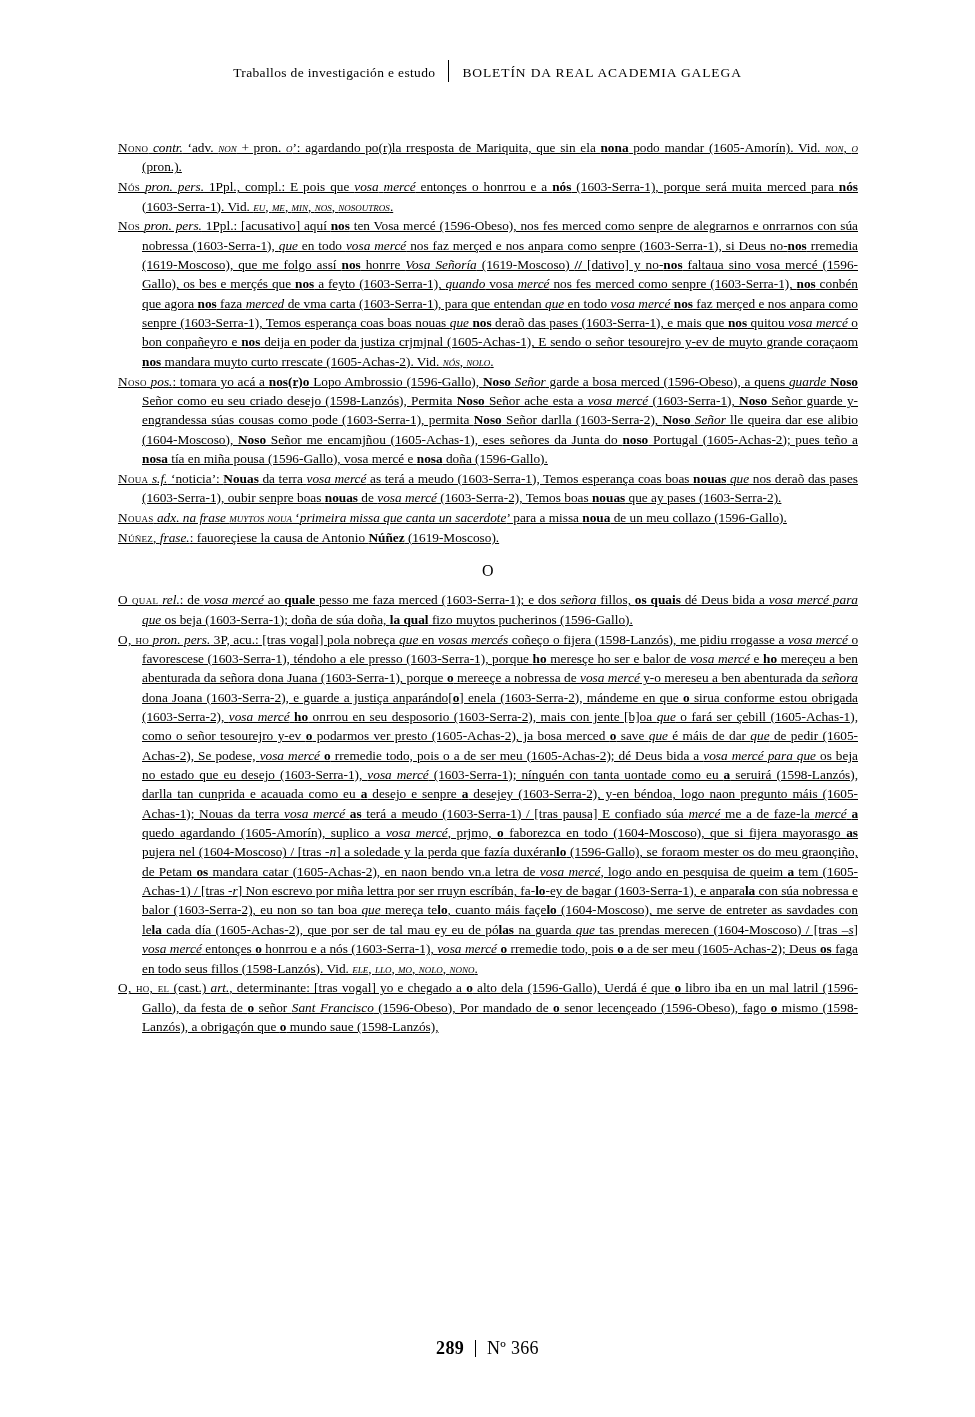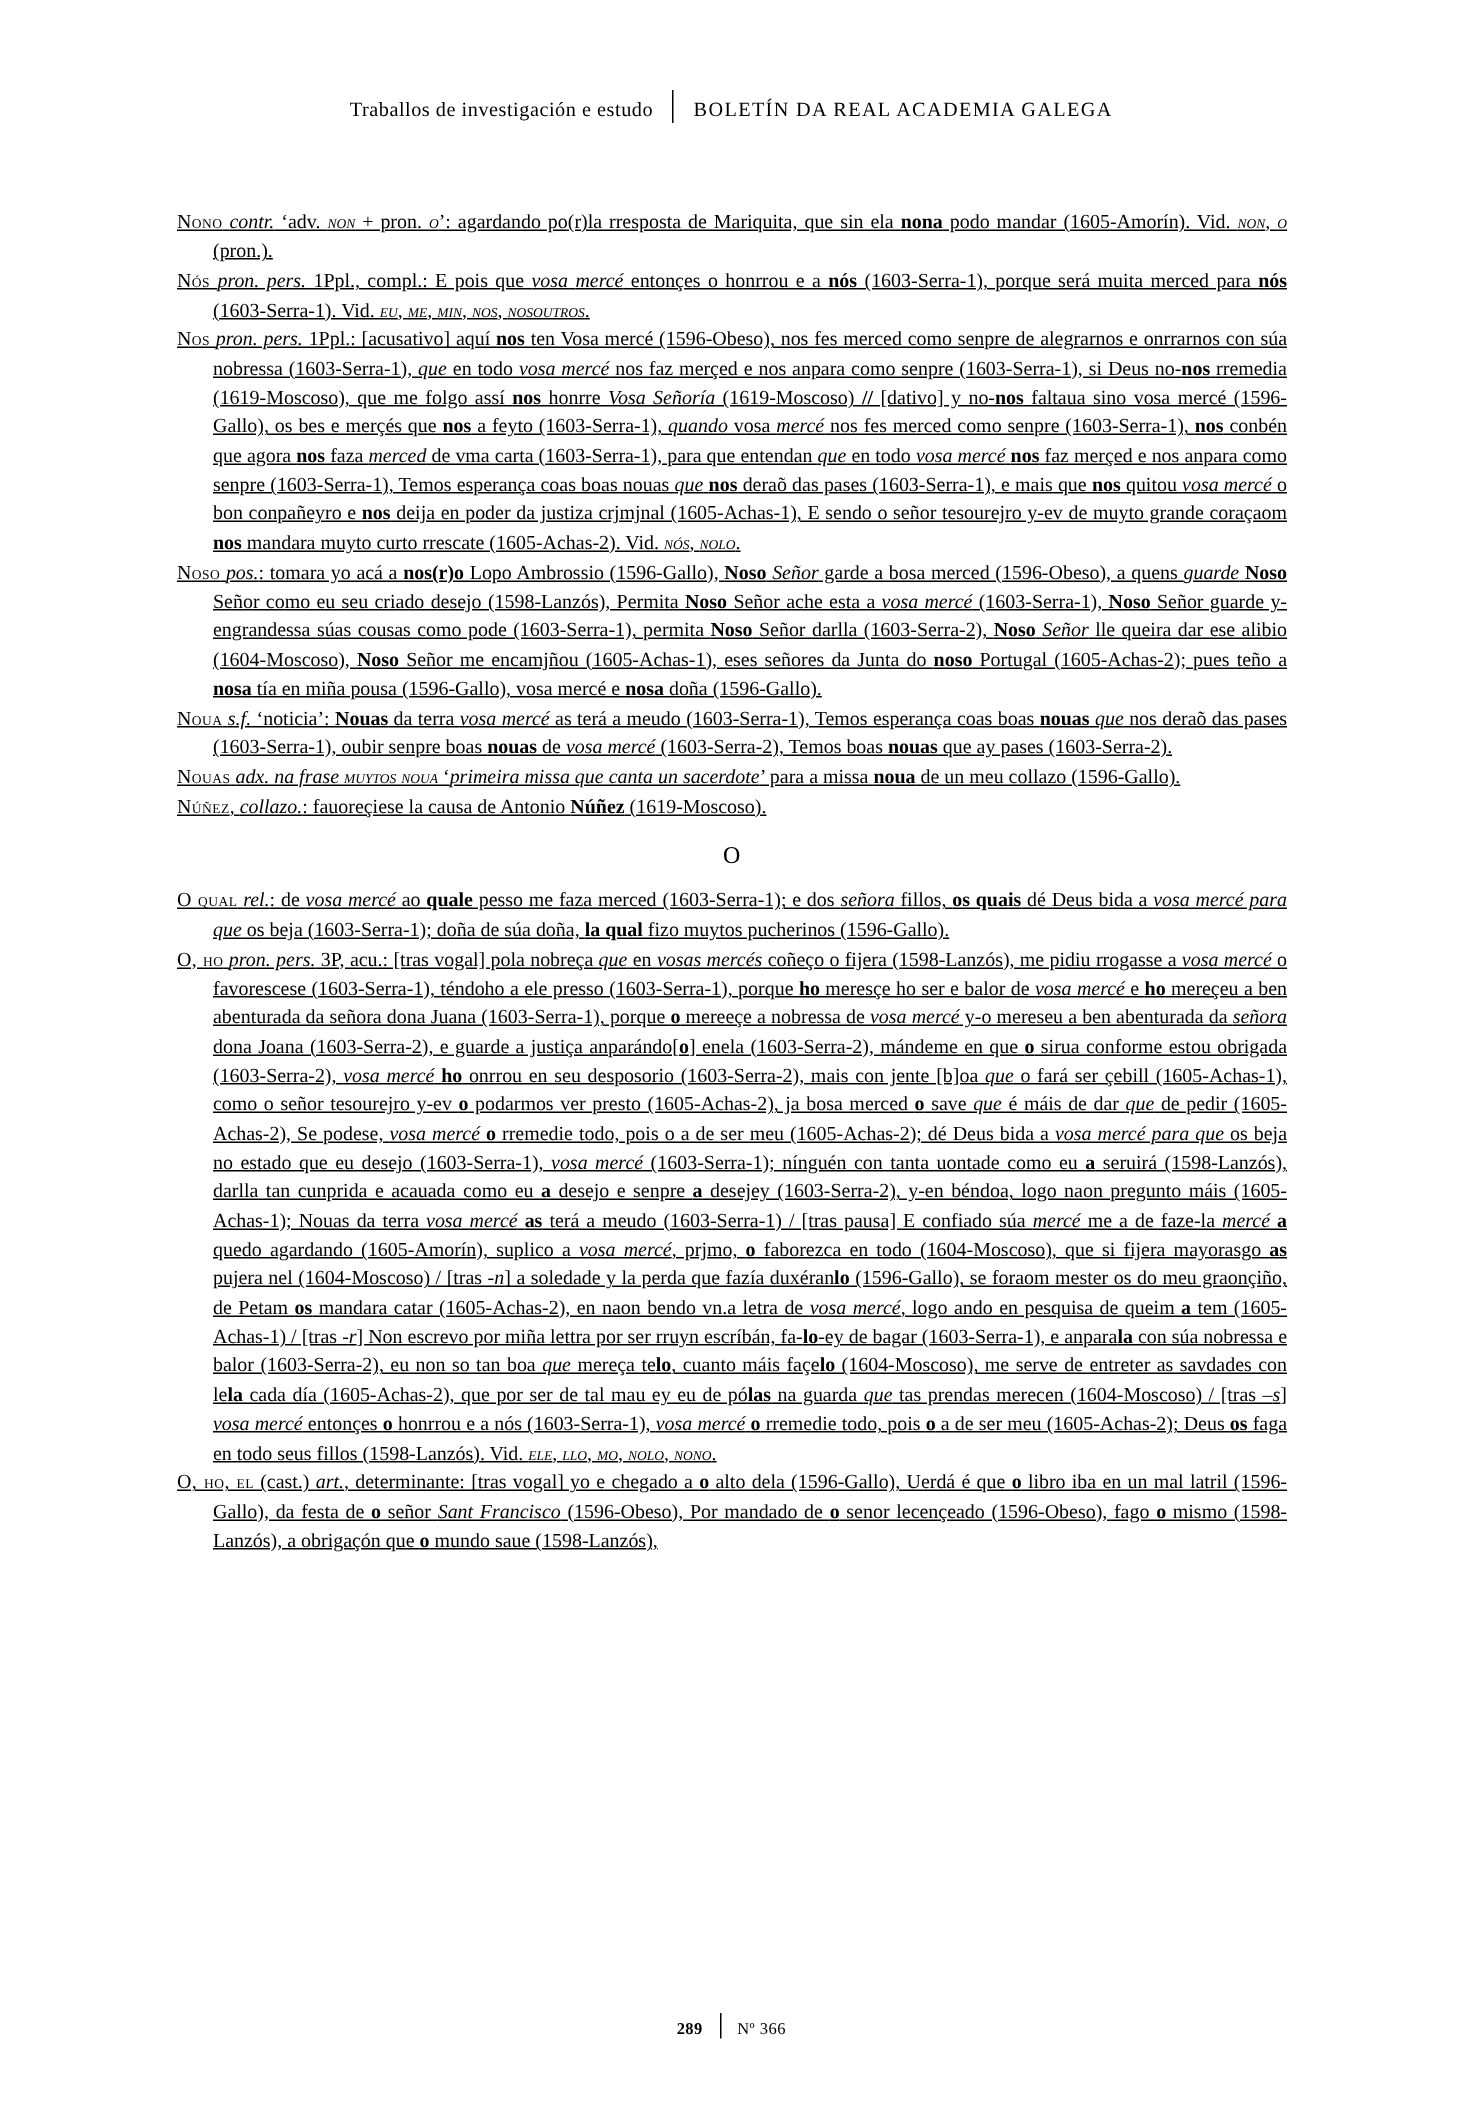--- a/index.html
+++ b/index.html
@@ -80,21 +80,21 @@
   .sc {
     font-variant: small-caps;
   }
   
   .footer {
     position: absolute;
     bottom: 58px;
     left: 0;
     width: 975px;
     text-align: center;
-    font-size: 11px;
+    font-size: 18px;
     white-space: nowrap;
   }
   .footer .pageno {
     font-weight: bold;
     letter-spacing: 0.3px;
   }
   .footer .sep {
     display: inline-block;
     width: 1px;
     height: 17px;
@@ -116,21 +116,21 @@
   </div>
 
   <div class="column">
     <div id="entries-before-section">
         <p class="entry"><span class="lemma">Nono</span> <i>contr.</i> ‘adv. <i class="sc">non</i> + pron. <i class="sc">o</i>’: agardando po(r)la rresposta de Mariquita, que sin ela <b>nona</b> podo mandar (1605-Amorín). Vid. <i class="sc">non</i>, <i class="sc">o</i> (pron.).</p>
         <p class="entry"><span class="lemma">Nós</span> <i>pron. pers.</i> 1Ppl., compl.: E pois que <i>vosa</i> <i>mercé</i> entonçes o honrrou e a <b>nós</b> (1603-Serra-1), porque será muita merced para <b>nós</b> (1603-Serra-1). Vid. <i class="sc">eu</i>, <i class="sc">me</i>, <i class="sc">min</i>, <i class="sc">nos</i>, <i class="sc">nosoutros</i>.</p>
         <p class="entry"><span class="lemma">Nos</span> <i>pron. pers.</i> 1Ppl.: [acusativo] aquí <b>nos</b> ten Vosa mercé (1596-Obeso), nos fes merced como senpre de alegrarnos e onrrarnos con súa nobressa (1603-Serra-1), <i>que</i> en todo <i>vosa mercé</i> nos faz merçed e nos anpara como senpre (1603-Serra-1), si Deus no-<b>nos</b> rremedia (1619-Moscoso), que me folgo assí <b>nos</b> honrre <i>Vosa Señoría</i> (1619-Moscoso) <b>//</b> [dativo] y no-<b>nos</b> faltaua sino vosa mercé (1596-Gallo), os bes e merçés que <b>nos</b> a feyto (1603-Serra-1), <i>quando</i> vosa <i>mercé</i> nos fes merced como senpre (1603-Serra-1), <b>nos</b> conbén que agora <b>nos</b> faza <i>merced</i> de vma carta (1603-Serra-1), para que entendan <i>que</i> en todo <i>vosa mercé</i> <b>nos</b> faz merçed e nos anpara como senpre (1603-Serra-1), Temos esperança coas boas nouas <i>que</i> <b>nos</b> deraõ das pases (1603-Serra-1), e mais que <b>nos</b> quitou <i>vosa mercé</i> o bon conpañeyro e <b>nos</b> deija en poder da justiza crjmjnal (1605-Achas-1), E sendo o señor tesourejro y-ev de muyto grande coraçaom <b>nos</b> mandara muyto curto rrescate (1605-Achas-2). Vid. <i class="sc">nós</i>, <i class="sc">nolo</i>.</p>
         <p class="entry"><span class="lemma">Noso</span> <i>pos.</i>: tomara yo acá a <b>nos(r)o</b> Lopo Ambrossio (1596-Gallo), <b>Noso</b> <i>Señor</i> garde a bosa merced (1596-Obeso), a quens <i>guarde</i> <b>Noso</b> Señor como eu seu criado desejo (1598-Lanzós), Permita <b>Noso</b> Señor ache esta a <i>vosa mercé</i> (1603-Serra-1), <b>Noso</b> Señor guarde y-engrandessa súas cousas como pode (1603-Serra-1), permita <b>Noso</b> Señor darlla (1603-Serra-2), <b>Noso</b> <i>Señor</i> lle queira dar ese alibio (1604-Moscoso), <b>Noso</b> Señor me encamjñou (1605-Achas-1), eses señores da Junta do <b>noso</b> Portugal (1605-Achas-2); pues teño a <b>nosa</b> tía en miña pousa (1596-Gallo), vosa mercé e <b>nosa</b> doña (1596-Gallo).</p>
         <p class="entry"><span class="lemma">Noua</span> <i>s.f.</i> ‘noticia’: <b>Nouas</b> da terra <i>vosa mercé</i> as terá a meudo (1603-Serra-1), Temos esperança coas boas <b>nouas</b> <i>que</i> nos deraõ das pases (1603-Serra-1), oubir senpre boas <b>nouas</b> de <i>vosa mercé</i> (1603-Serra-2), Temos boas <b>nouas</b> que ay pases (1603-Serra-2).</p>
         <p class="entry"><span class="lemma">Nouas</span> <i>adx. na frase</i> <i class="sc">muytos noua</i> ‘<i>primeira missa que canta un sacerdote</i>’ para a missa <b>noua</b> de un meu collazo (1596-Gallo).</p>
-        <p class="entry"><span class="lemma">Núñez</span>, <i>collazo.</i>: fauoreçiese la causa de Antonio <b>Núñez</b> (1619-Moscoso).</p>
+        <p class="entry"><span class="lemma">Núñez</span>, <i>frase.</i>: fauoreçiese la causa de Antonio <b>Núñez</b> (1619-Moscoso).</p>
       </div>
     <div class="section-letter">O</div>
     <div id="entries-after-section">
         <p class="entry"><span class="lemma">O qual</span> <i>rel.</i>: de <i>vosa mercé</i> ao <b>quale</b> pesso me faza merced (1603-Serra-1); e dos <i>señora</i> fillos, <b>os quais</b> dé Deus bida a <i>vosa mercé para que</i> os beja (1603-Serra-1); doña de súa doña, <b>la qual</b> fizo muytos pucherinos (1596-Gallo).</p>
         <p class="entry"><span class="lemma">O, ho</span> <i>pron. pers.</i> 3P, acu.: [tras vogal] pola nobreça <i>que</i> en <i>vosas mercés</i> coñeço o fijera (1598-Lanzós), me pidiu rrogasse a <i>vosa mercé</i> o favorescese (1603-Serra-1), téndoho a ele presso (1603-Serra-1), porque <b>ho</b> meresçe ho ser e balor de <i>vosa mercé</i> e <b>ho</b> mereçeu a ben abenturada da señora dona Juana (1603-Serra-1), porque <b>o</b> mereeçe a nobressa de <i>vosa mercé</i> y-o mereseu a ben abenturada da <i>señora</i> dona Joana (1603-Serra-2), e guarde a justiça anparándo[<b>o</b>] enela (1603-Serra-2), mándeme en que <b>o</b> sirua conforme estou obrigada (1603-Serra-2), <i>vosa mercé</i> <b>ho</b> onrrou en seu desposorio (1603-Serra-2), mais con jente [b]oa <i>que</i> o fará ser çebill (1605-Achas-1), como o señor tesourejro y-ev <b>o</b> podarmos ver presto (1605-Achas-2), ja bosa merced <b>o</b> save <i>que</i> é máis de dar <i>que</i> de pedir (1605-Achas-2), Se podese, <i>vosa mercé</i> <b>o</b> rremedie todo, pois o a de ser meu (1605-Achas-2); dé Deus bida a <i>vosa mercé para que</i> os beja no estado que eu desejo (1603-Serra-1), <i>vosa mercé</i> (1603-Serra-1); nínguén con tanta uontade como eu <b>a</b> seruirá (1598-Lanzós), darlla tan cunprida e acauada como eu <b>a</b> desejo e senpre <b>a</b> desejey (1603-Serra-2), y-en béndoa, logo naon pregunto máis (1605-Achas-1); Nouas da terra <i>vosa mercé</i> <b>as</b> terá a meudo (1603-Serra-1) / [tras pausa] E confiado súa <i>mercé</i> me a de faze-la <i>mercé</i> <b>a</b> quedo agardando (1605-Amorín), suplico a <i>vosa mercé</i>, prjmo, <b>o</b> faborezca en todo (1604-Moscoso), que si fijera mayorasgo <b>as</b> pujera nel (1604-Moscoso) / [tras -<i>n</i>] a soledade y la perda que fazía duxéran<b>lo</b> (1596-Gallo), se foraom mester os do meu graonçiño, de Petam <b>os</b> mandara catar (1605-Achas-2), en naon bendo vn.a letra de <i>vosa mercé</i>, logo ando en pesquisa de queim <b>a</b> tem (1605-Achas-1) / [tras -<i>r</i>] Non escrevo por miña lettra por ser rruyn escríbán, fa-<b>lo</b>-ey de bagar (1603-Serra-1), e anpara<b>la</b> con súa nobressa e balor (1603-Serra-2), eu non so tan boa <i>que</i> mereça te<b>lo</b>, cuanto máis façe<b>lo</b> (1604-Moscoso), me serve de entreter as savdades con le<b>la</b> cada día (1605-Achas-2), que por ser de tal mau ey eu de pó<b>las</b> na guarda <i>que</i> tas prendas merecen (1604-Moscoso) / [tras –<i>s</i>] <i>vosa mercé</i> entonçes <b>o</b> honrrou e a nós (1603-Serra-1), <i>vosa mercé</i> <b>o</b> rremedie todo, pois <b>o</b> a de ser meu (1605-Achas-2); Deus <b>os</b> faga en todo seus fillos (1598-Lanzós). Vid. <i class="sc">ele</i>, <i class="sc">llo</i>, <i class="sc">mo</i>, <i class="sc">nolo</i>, <i class="sc">nono</i>.</p>
         <p class="entry"><span class="lemma">O, ho, el</span> (cast.) <i>art.</i>, determinante: [tras vogal] yo e chegado a <b>o</b> alto dela (1596-Gallo), Uerdá é que <b>o</b> libro iba en un mal latril (1596-Gallo), da festa de <b>o</b> señor <i>Sant Francisco</i> (1596-Obeso), Por mandado de <b>o</b> senor lecençeado (1596-Obeso), fago <b>o</b> mismo (1598-Lanzós), a obrigaçón que <b>o</b> mundo saue (1598-Lanzós),</p>
       </div>
   </div>
 
   <div class="footer">

